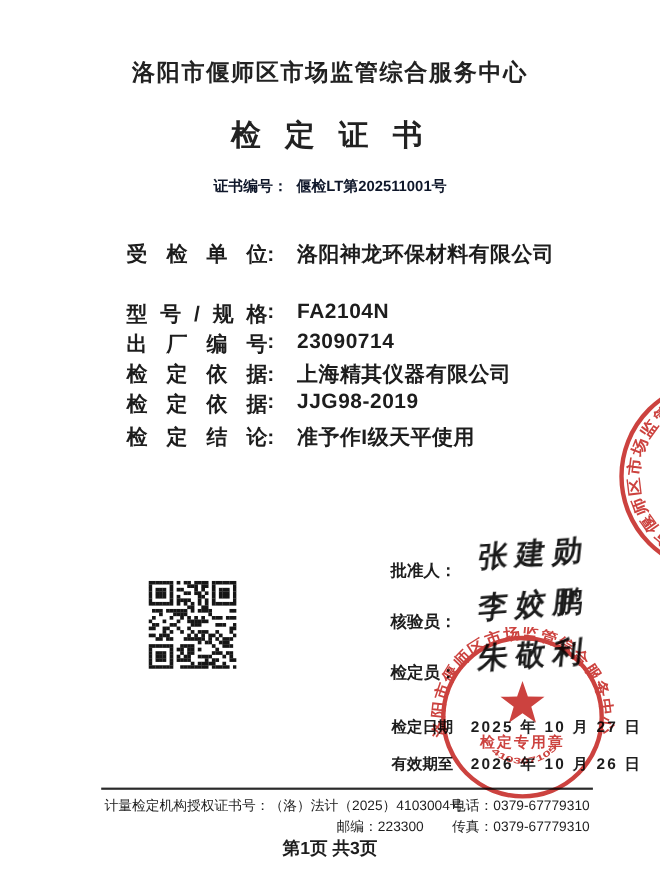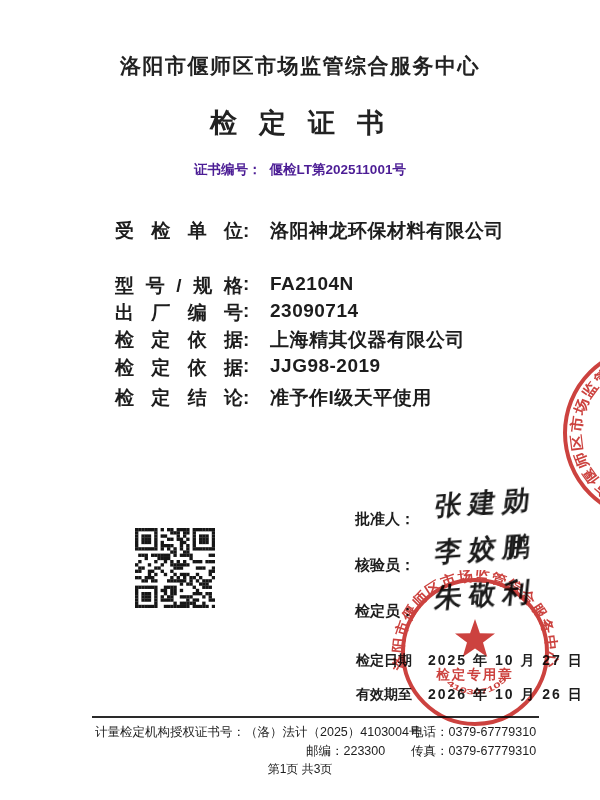--- a/index.html
+++ b/index.html
@@ -13,41 +13,41 @@
     top:52px;left:0;width:600px;text-align:center;
     font-size:21px;font-weight:bold;letter-spacing:1.5px;color:#222;
   }
   .doc-title{
     top:105px;left:0;width:600px;text-align:center;
     font-size:27px;font-weight:bold;letter-spacing:22px;padding-left:16px;
     box-sizing:border-box;color:#222;
   }
   .cert-line{
     top:161px;left:0;width:600px;text-align:center;
-    font-size:13.5px;font-weight:bold;color:#4c1d95;
+    font-size:13.5px;font-weight:bold;color:#0f172a;
   }
   .cert-line .val{margin-left:8px;}
   .field-row{left:115px;height:20px;font-size:19px;font-weight:bold;white-space:nowrap;}
   .flabel{
     display:inline-block;width:128px;text-align:justify;text-align-last:justify;
     vertical-align:top;
   }
   .fcolon{display:inline-block;width:10px;}
   .fvalue{display:inline-block;margin-left:17px;letter-spacing:0.5px;}
   .sig-row{left:355px;height:22px;font-size:15px;font-weight:bold;white-space:nowrap;}
   .sig-name{
     display:inline-block;margin-left:18px;font-size:27px;font-weight:bold;
     letter-spacing:7px;color:#1b1b1b;transform:rotate(-4deg) skewX(-10deg);
     transform-origin:left bottom;filter:blur(0.4px);position:relative;top:-8px;
   }
   .date-row{left:356px;font-size:14px;font-weight:bold;white-space:nowrap;}
   .date-row .dvalue{margin-left:16px;letter-spacing:2px;}
   .divider{top:716px;left:92px;width:447px;height:0;border-top:2px solid #2a2a2a;}
   .f-row{font-size:12.5px;font-weight:normal;white-space:nowrap;color:#1d1d1d;}
-  .page-ind{top:761px;left:0;width:600px;text-align:center;font-size:12px;font-weight:normal;}
+  .page-ind{top:761px;left:0;width:600px;text-align:center;font-size:16px;font-weight:bold;}
   .qr-box{top:528px;left:135px;width:80px;height:80px;}
   .stamp{mix-blend-mode:multiply;opacity:0.92;pointer-events:none;}
   .stamp text{fill:var(--stamp-color,#c8322e);font-family:"Liberation Sans","DejaVu Sans",sans-serif;font-weight:bold;}
   .stamp .ring{stroke:var(--stamp-color,#c8322e);fill:none;}
   .stamp .star{fill:var(--stamp-color,#c8322e);}
 </style>
 </head>
 <body>
 
 <div class="page">

